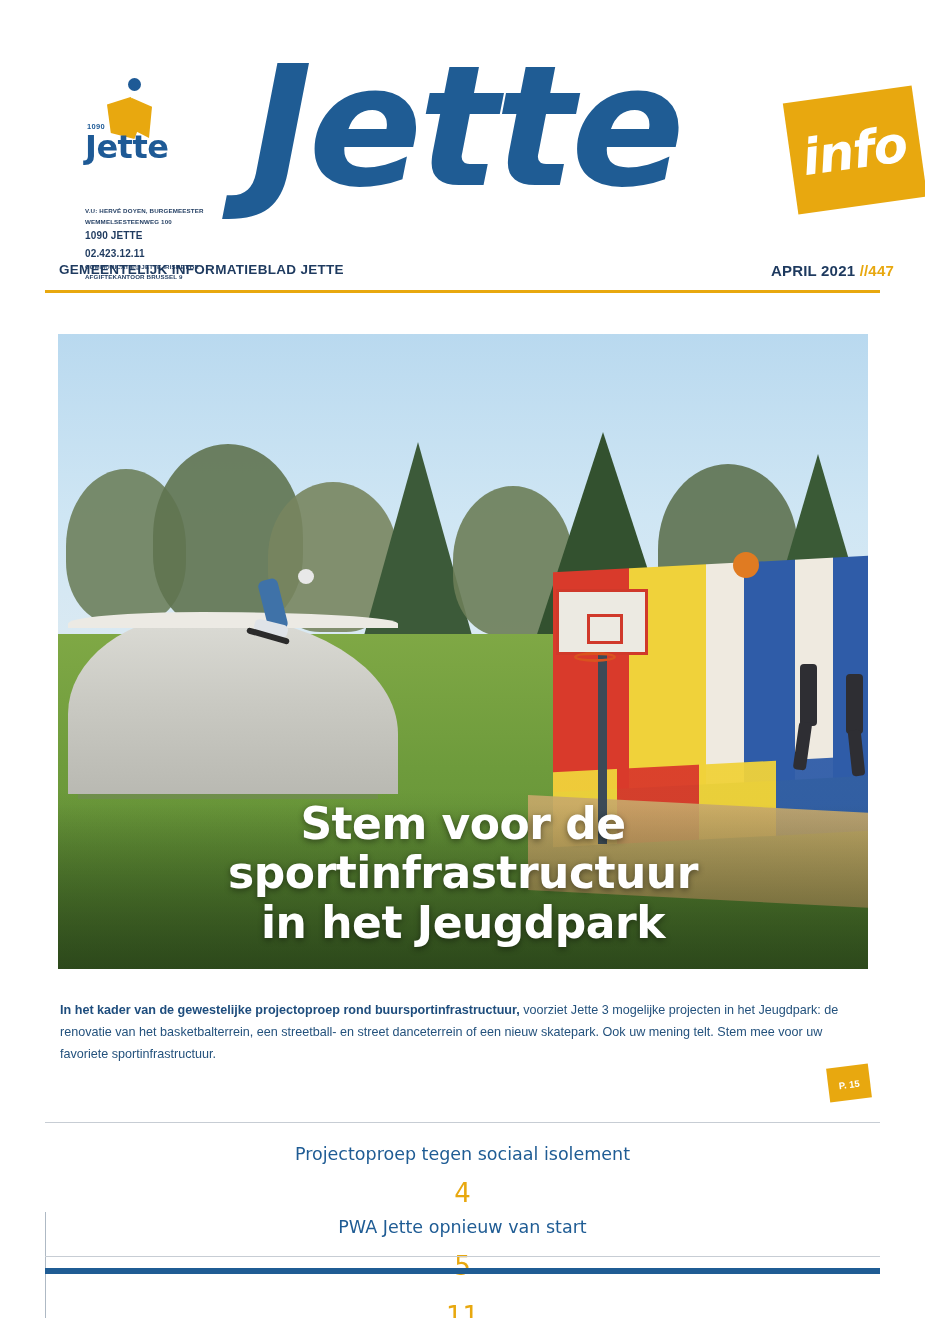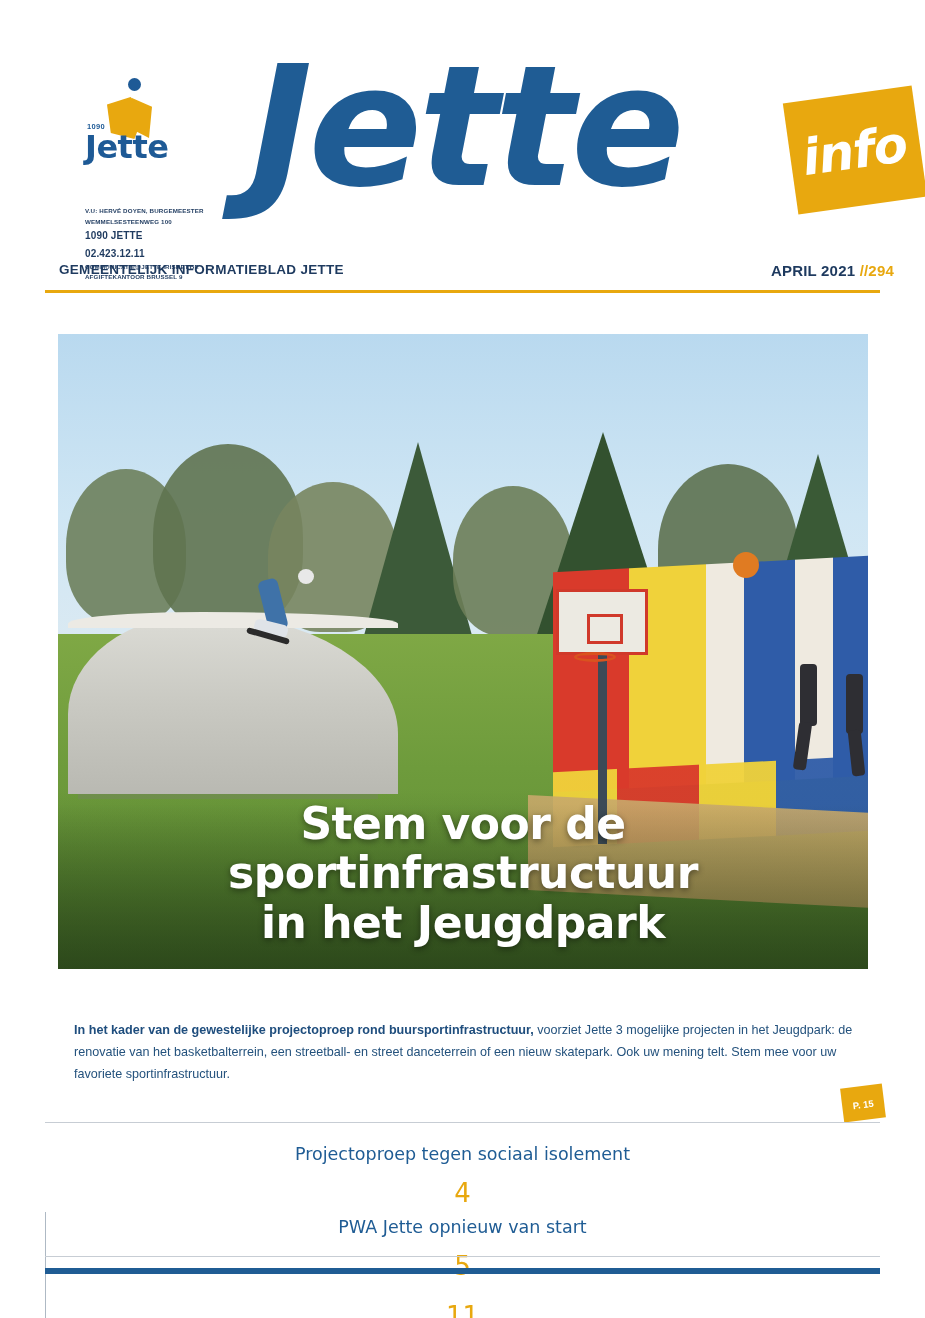--- a/index.html
+++ b/index.html
@@ -312,26 +312,25 @@
     font-size: 44px;
     line-height: 1.12;
     color: #ffffff;
     text-shadow: 0 2px 6px rgba(0,0,0,.45);
     letter-spacing: -0.5px;
   }
 
   
   .lead {
     position: absolute;
-    left: 74px; top: 1000px;
+    left: 60px; top: 1000px;
     width: 810px;
     font-size: 12.6px;
     line-height: 1.74;
     color: #24527d;
-    margin-top: 20px;
   }
   .lead b { font-weight: bold; color: #1e4d7d; }
   .page-badge {
     position: absolute;
     right: 0px; top: 66px;
     width: 42px; height: 34px;
     background: #e8a80f;
     transform: rotate(-7deg);
   }
   .page-badge span {
@@ -425,21 +424,21 @@
 
     <div class="info-badge">
       <span>info</span>
     </div>
   </div>
 
   <div class="subheader">
     <div class="subheader-left">GEMEENTELIJK INFORMATIEBLAD JETTE</div>
     <div class="subheader-right">
       <span>APRIL 2021</span>
-      <span class="issue">//294</span>
+      <span class="issue">//447</span>
     </div>
   </div>
   <div class="rule-gold"></div>
 
   <div class="hero">
     <div class="sky"></div>
     <div class="treeline">
       <div class="tree" style="left:8px;  top:45px;  width:120px; height:155px;"></div>
       <div class="tree" style="left:95px; top:20px;  width:150px; height:185px; background:#5f7350;"></div>
       <div class="tree" style="left:210px;top:58px;  width:130px; height:150px; background:#78855f;"></div>

